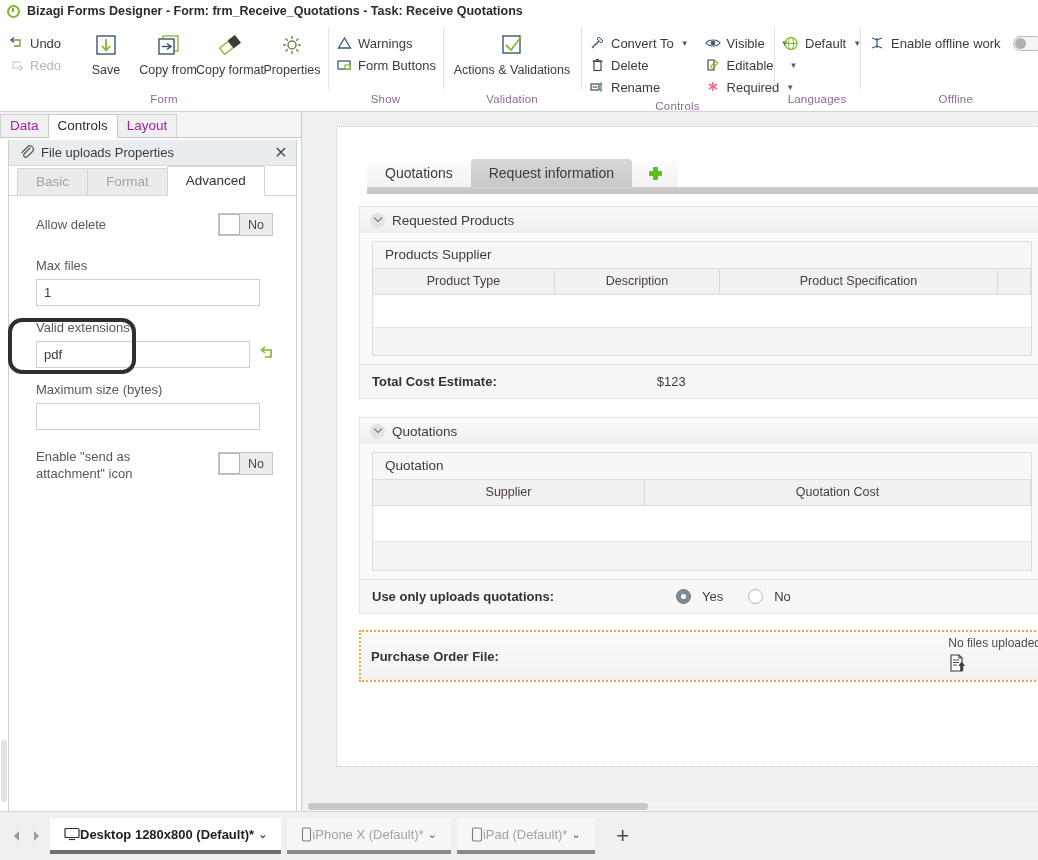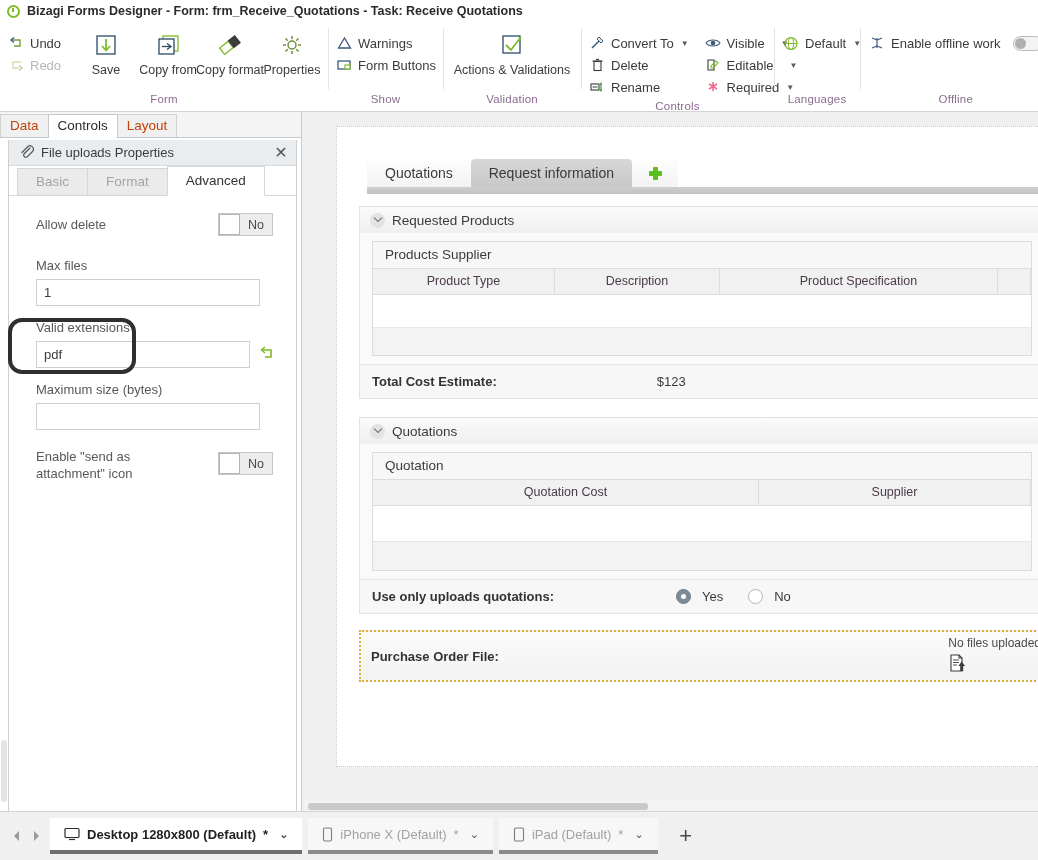--- a/index.html
+++ b/index.html
@@ -97,21 +97,21 @@
     border-right: 1px solid #ccc;
     display: flex; flex-direction: column;
     position: relative;
   }
   .panel-tabs {
     display: flex; height: 26px; align-items: flex-end;
     background: #f4f4f4; border-bottom: 1px solid #c8c8c8;
     padding-left: 0;
   }
   .ptab {
-    padding: 3px 9px 4px 9px; font-size: 13.5px; color: #c2410c;
+    padding: 3px 9px 4px 9px; font-size: 13.5px; color: #a21caf;
     background: #f0f0f0; border: 1px solid #d2d2d2; border-bottom: none;
     margin-right: -1px; cursor: default;
   }
   .ptab.active {
     background: #ffffff; color: #2b2b2b; position: relative; z-index: 2;
     border-color: #c8c8c8; margin-bottom: -1px; padding-bottom: 5px;
   }
 
   .props {
     margin: 2px 4px 0 8px; border: 1px solid #cfcfcf; border-top: none;
@@ -282,21 +282,21 @@
 
   
   .bottombar {
     position: absolute; left: 0; bottom: 0; width: 1038px; height: 49px;
     background: #f0f0f0; border-top: 1px solid #d4d4d4;
     display: flex; align-items: center;
   }
   .navarrows { display: flex; align-items: center; gap: 4px; padding: 0 6px 0 8px; }
   .navarrow { width: 16px; height: 20px; display: flex; align-items: center; justify-content: center; cursor: default; }
   .dev-tab {
-    display: flex; align-items: center; gap: 7px; height: 36px;
+    display: flex; align-items: center; height: 36px;
     padding: 0 14px; background: #f7f7f7; border-bottom: 4px solid #8a8a8a;
     font-size: 13px; color: #a2a2a2; cursor: default; white-space: nowrap;
     margin-right: 6px;
   }
   .dev-tab.active { background: #ffffff; color: #1f1f1f; font-weight: bold; border-bottom-color: #6e6e6e; }
   .dev-tab .star { color: inherit; }
   .dev-chev { font-size: 11px; color: #555; margin-left: 4px; }
   .dev-add {
     width: 44px; height: 36px; display: flex; align-items: center; justify-content: center;
     font-size: 22px; color: #4a4a4a; font-weight: 300; cursor: default;
@@ -662,22 +662,22 @@
 
           <div class="section" style="margin-top:18px">
             <div class="section-head">
               <span class="chev"></span>
               <span>Quotations</span>
             </div>
             <div class="section-body">
               <div class="grid-box">
                 <div class="grid-title">Quotation</div>
                 <div class="grid-head">
+                  <div class="gc" style="width:272px">Supplier</div>
                   <div class="gc" style="flex:1">Quotation Cost</div>
-                  <div class="gc" style="width:272px">Supplier</div>
                 </div>
                 <div class="grid-rows">
                   <div class="grow" style="height:36px"></div>
                 </div>
                 <div class="grid-foot" style="height:28px"></div>
               </div>
             </div>
             <div class="radio-row">
               <span class="lbl-bold">Use only uploads quotations:</span>
               <span class="radio-grp">

